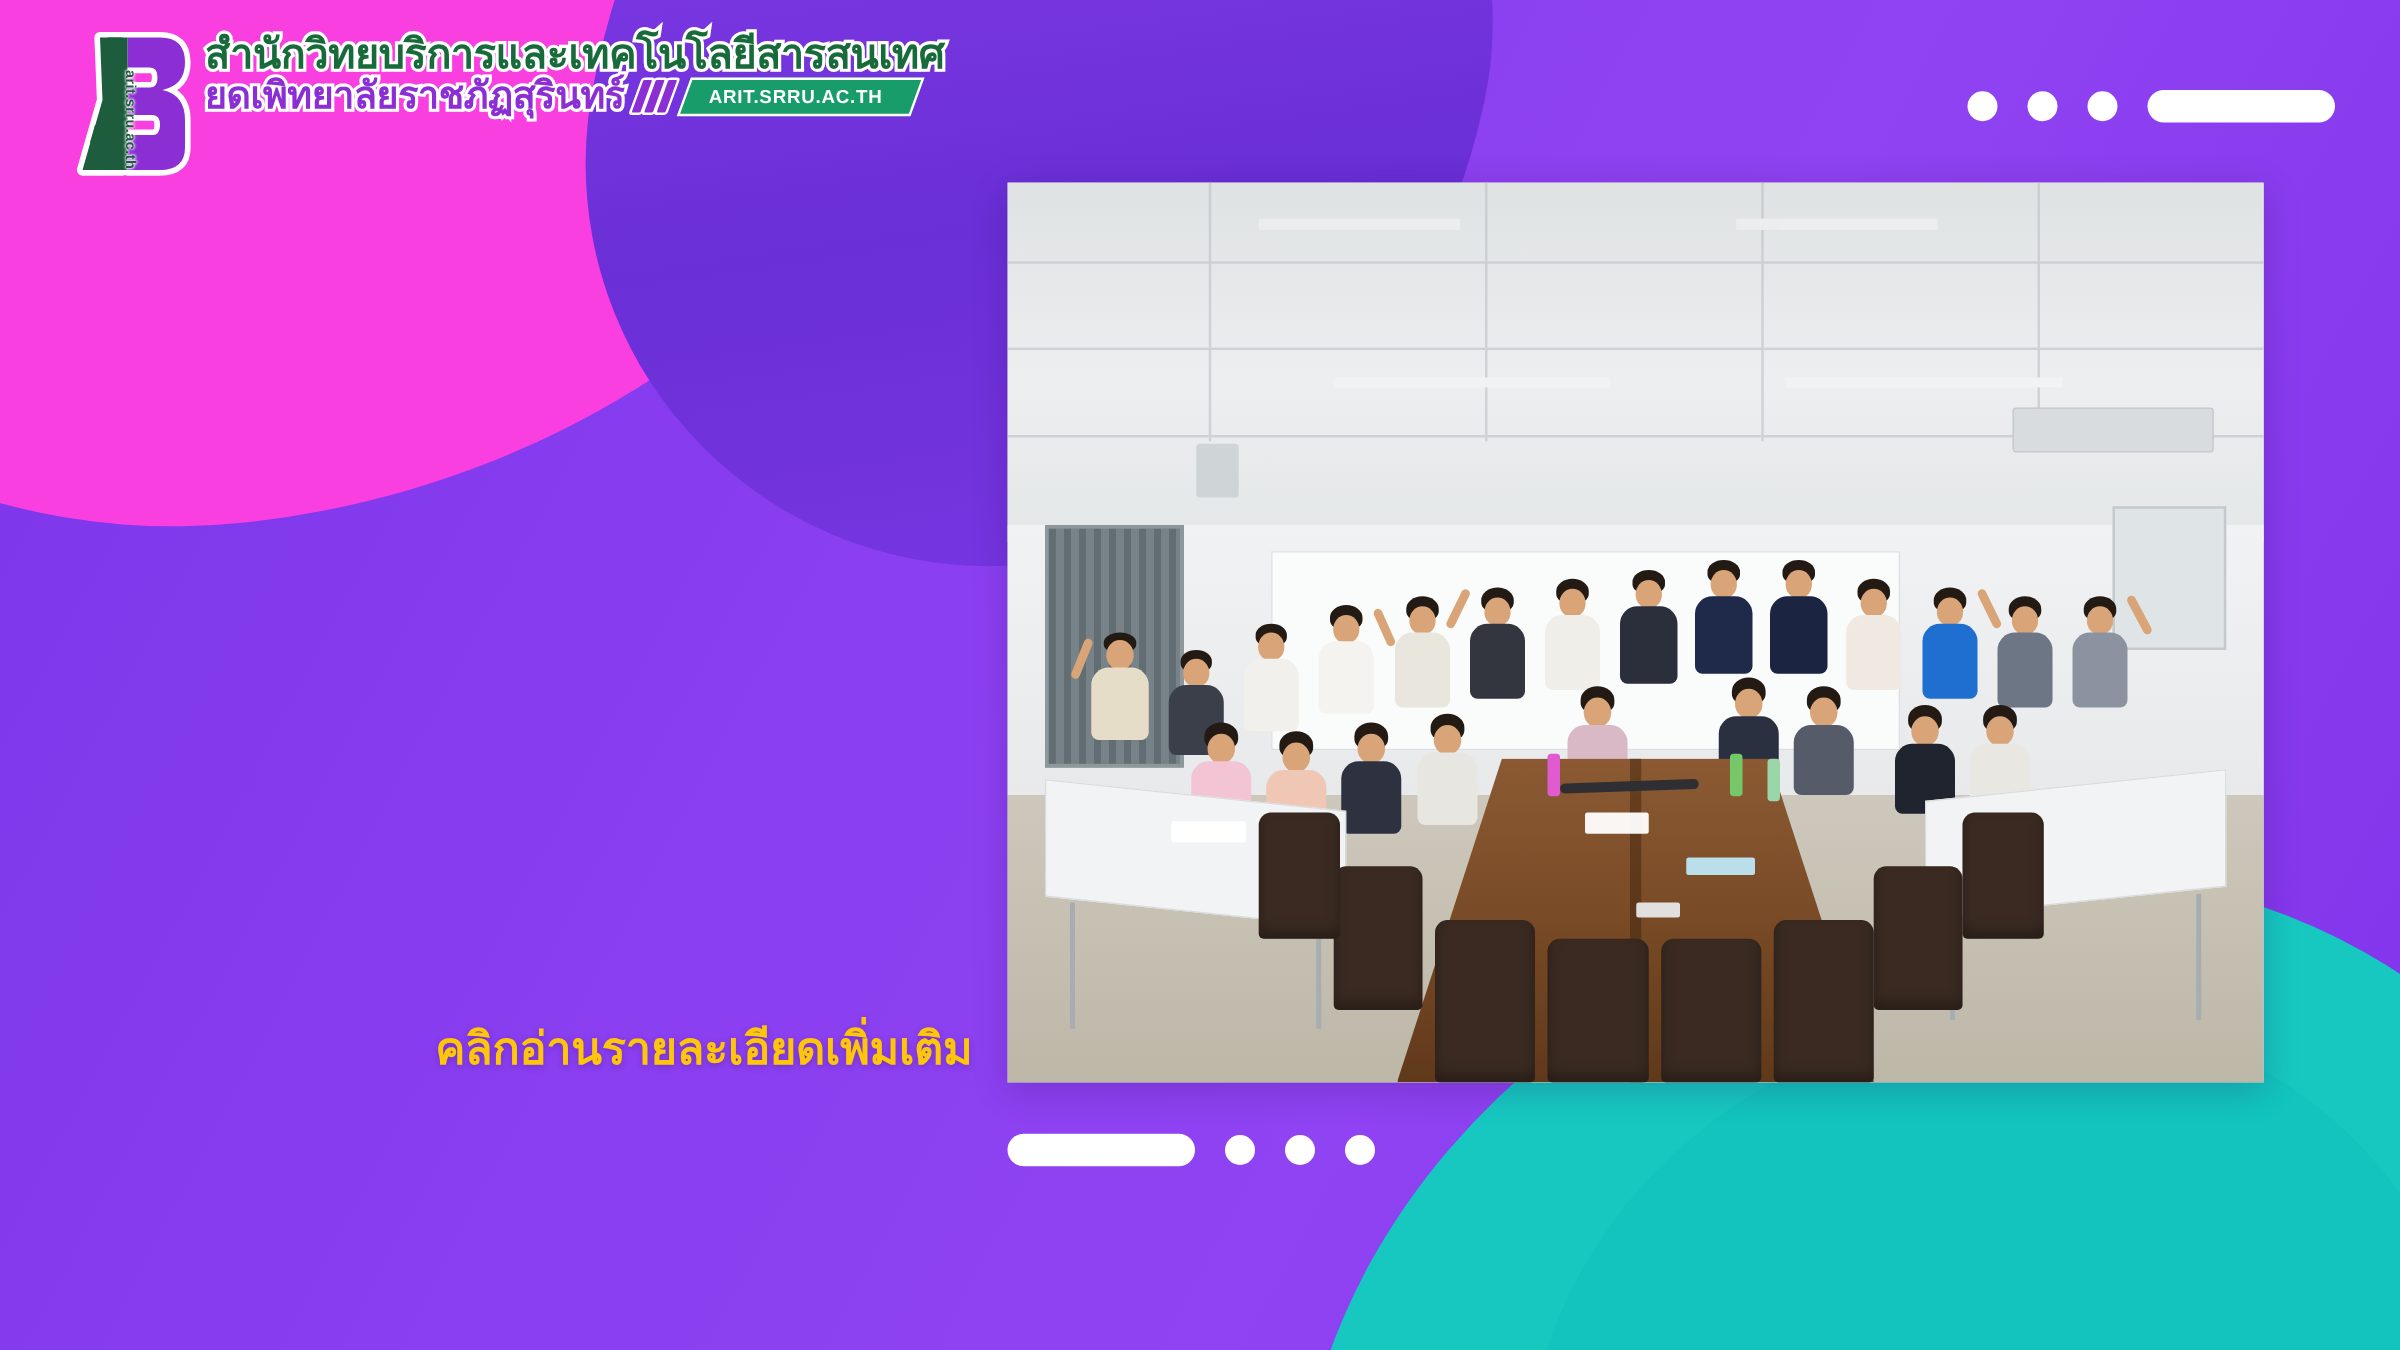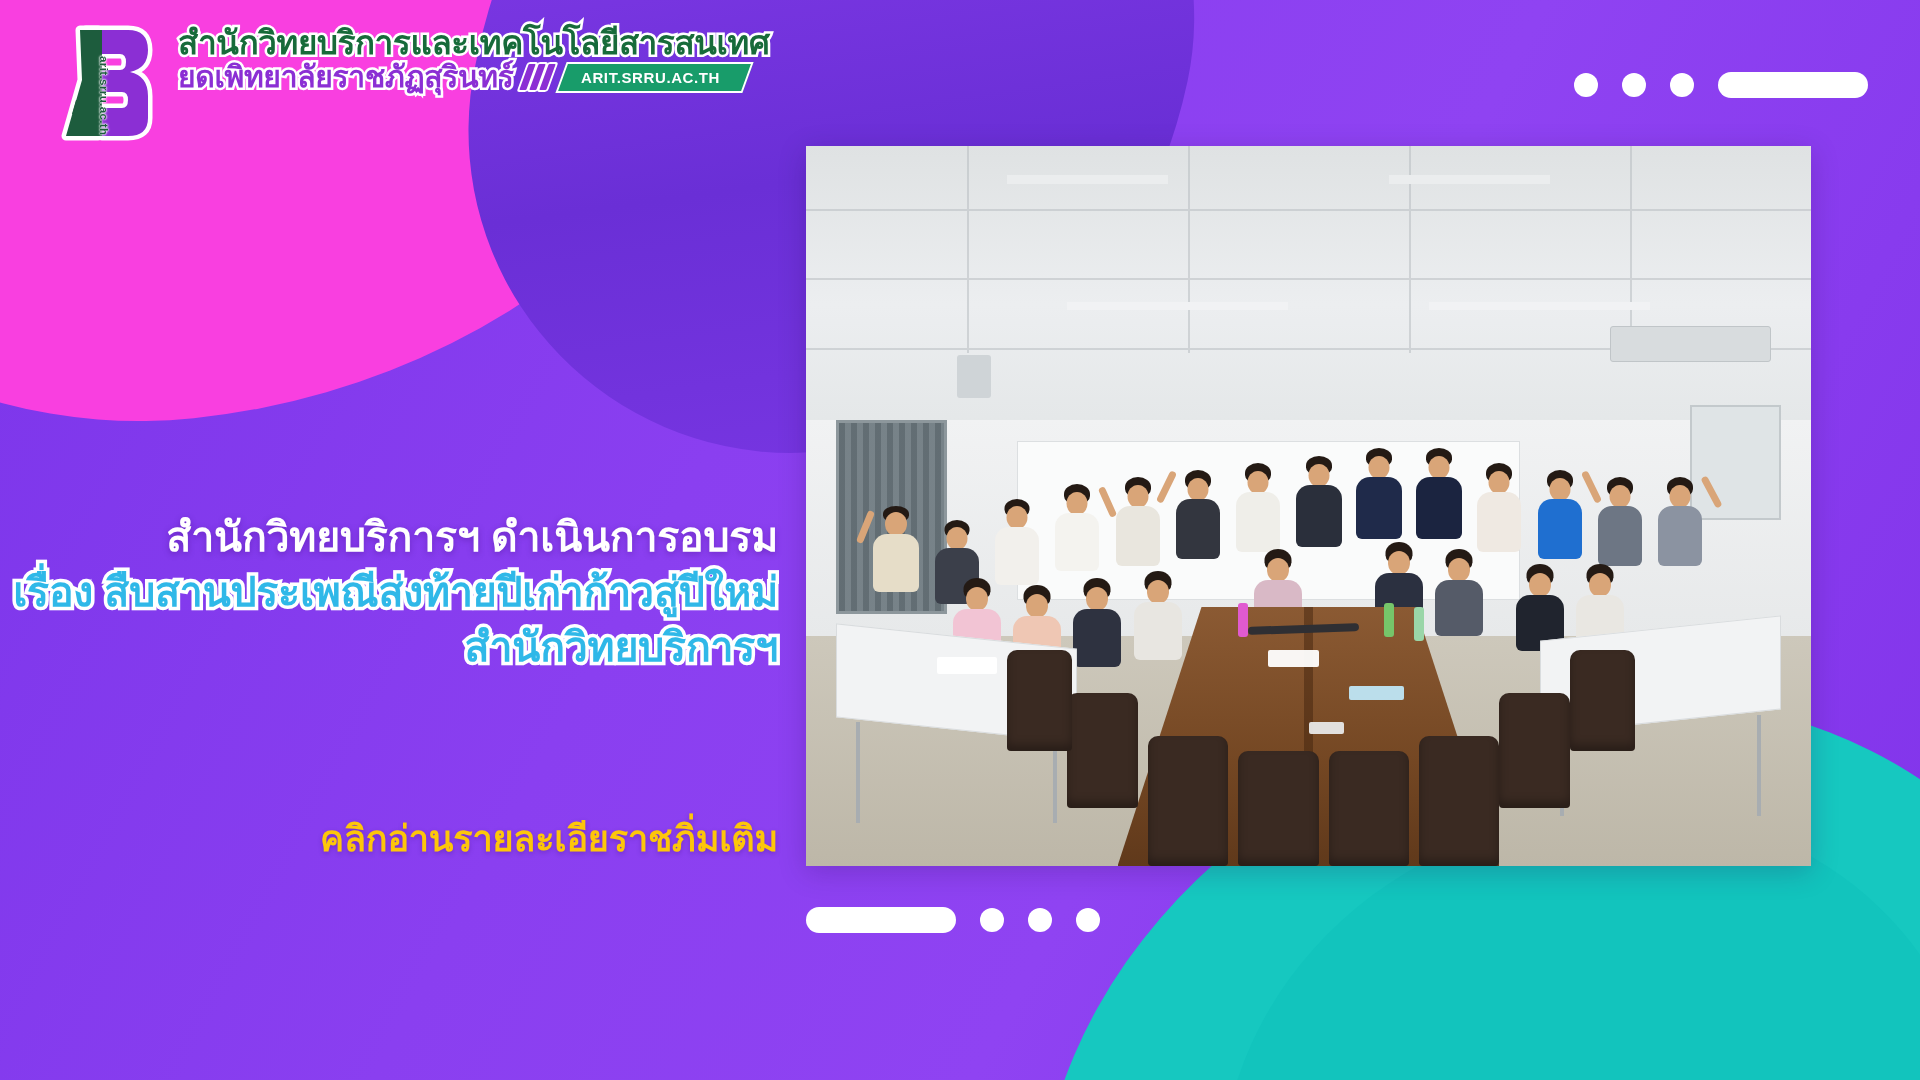--- a/index.html
+++ b/index.html
@@ -45,21 +45,21 @@
   .blob-teal-2{
     position:absolute; right:-60px; bottom:-250px;
     width:760px; height:520px;
     background:#12c4bd;
     border-radius:60% 50% 0 0 / 80% 70% 0 0;
   }
 
   
   .logo-lockup{
     position:absolute; left:36px; top:22px;
-    display:flex; align-items:flex-start; gap:24px; z-index:40;
+    display:flex; align-items:flex-start; gap:10px; z-index:40;
   }
   .logo-mark{
     position:relative; width:118px; height:120px; flex:0 0 118px;
   }
   .logo-mark svg{ width:100%; height:100%; display:block; }
   .logo-vurl{
     position:absolute; left:62px; top:34px;
     writing-mode:vertical-rl; text-orientation:mixed;
     font-size:11.5px; font-weight:700; letter-spacing:.4px;
     color:#1d5c3d; white-space:nowrap;
@@ -456,27 +456,22 @@
       <div class="chair" style="left:43%;top:84%;width:8%;height:16%"></div>
       <div class="chair" style="left:52%;top:84%;width:8%;height:16%"></div>
       <div class="chair" style="left:61%;top:82%;width:8%;height:18%"></div>
       <div class="chair" style="left:26%;top:76%;width:7%;height:16%"></div>
       <div class="chair" style="left:69%;top:76%;width:7%;height:16%"></div>
       <div class="chair" style="left:20%;top:70%;width:6.5%;height:14%"></div>
       <div class="chair" style="left:76%;top:70%;width:6.5%;height:14%"></div>
     </div>
   </div>
 
-  <div class="headline">
-    <div class="hl1">สำนักวิทยบริการฯ ดำเนินการอบรม</div>
-    <div class="hl2">เรื่อง สืบสานประเพณีส่งท้ายปีเก่าก้าวสู่ปีใหม่</div>
-    <div class="hl3">สำนักวิทยบริการฯ</div>
-  </div>
-
-  <div class="cta">คลิกอ่านรายละเอียราชภิ่มเติม</div>
+
+  <div class="cta">คลิกอ่านรายละเอียดเพิ่มเติม</div>
 
   <div class="ind ind-top">
     <span class="dot"></span>
     <span class="dot"></span>
     <span class="dot"></span>
     <span class="pill"></span>
   </div>
 
   <div class="ind ind-bottom">
     <span class="pill"></span>

